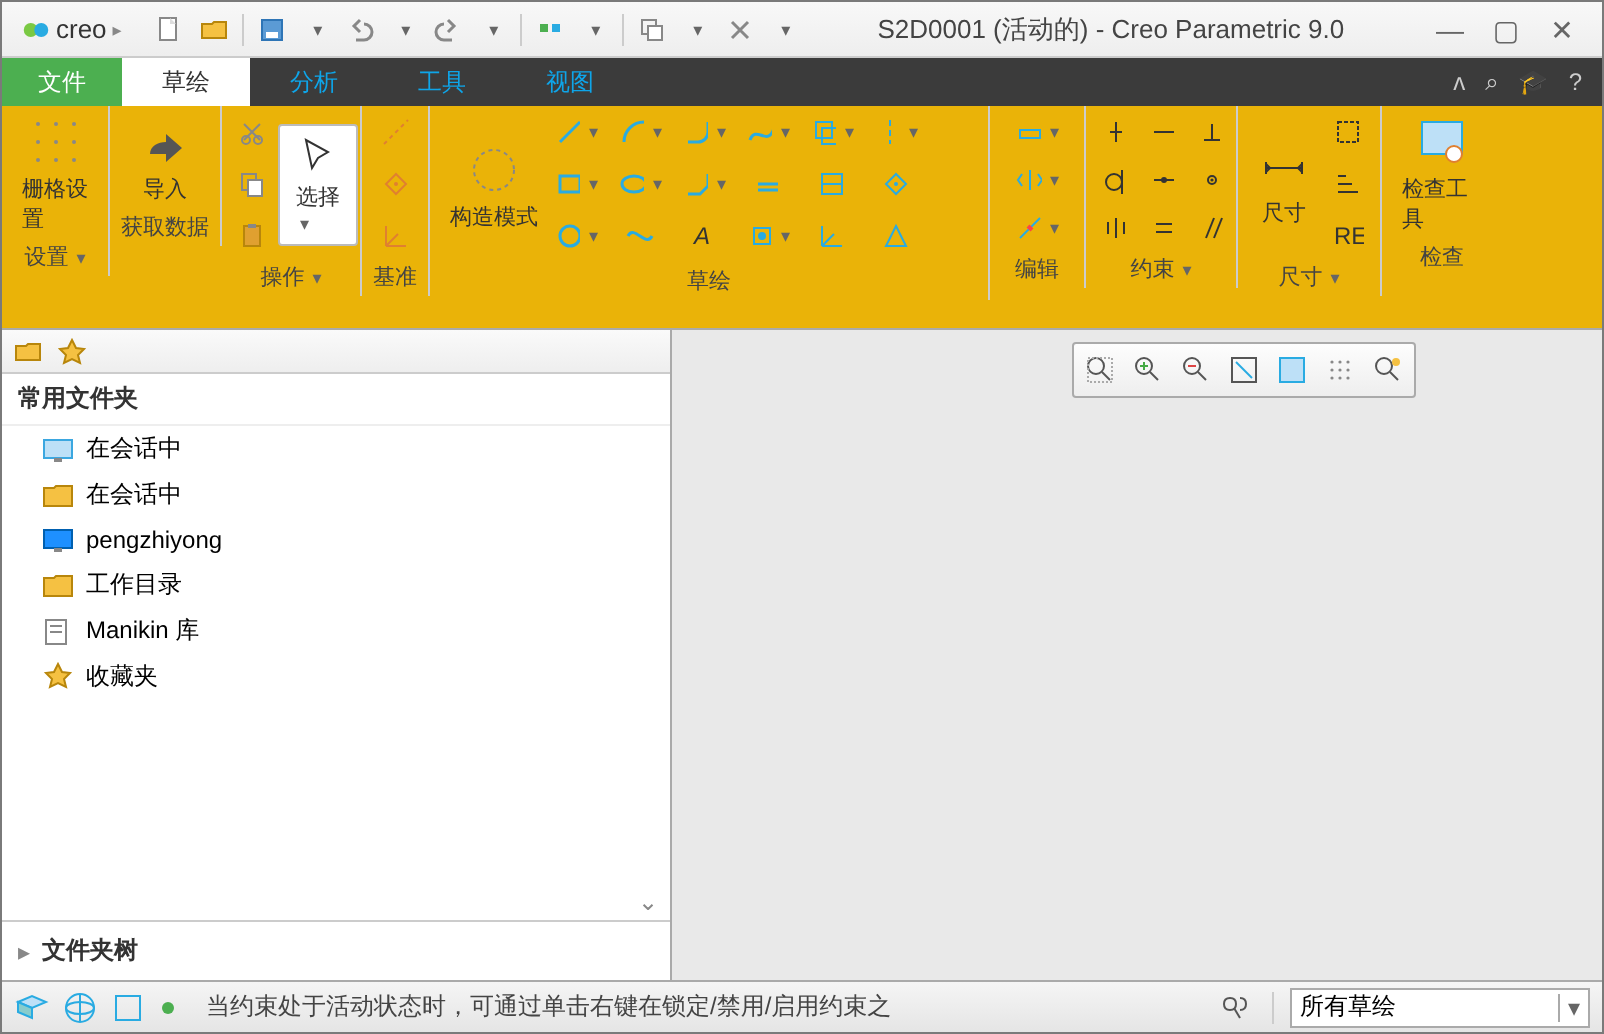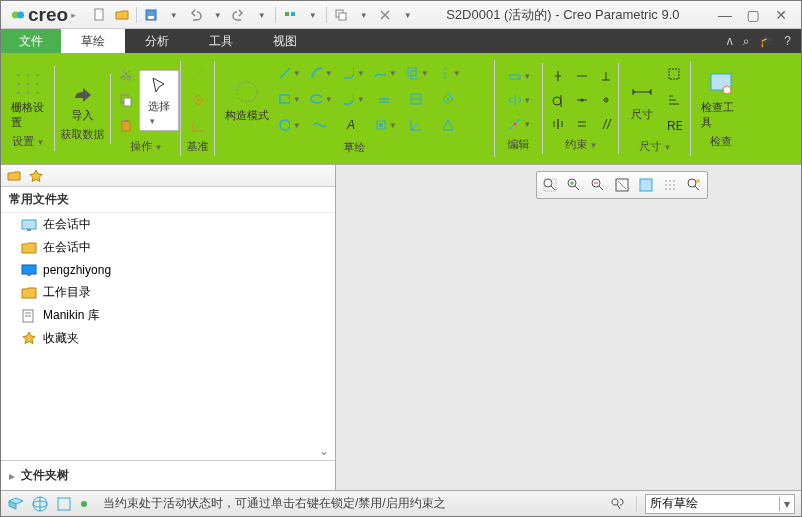--- a/index.html
+++ b/index.html
@@ -1,32 +1,32 @@
 <!DOCTYPE html>
 <html><head>
 <meta charset="utf-8">
 <style>
 *{box-sizing:border-box;margin:0;padding:0;font-family:"Microsoft YaHei",Arial,sans-serif;font-size:12px;user-select:none}
 body{width:802px;height:517px;background:#fff;border:1px solid #7a7a7a;display:flex;flex-direction:column;overflow:hidden}
 .titlebar{height:28px;background:linear-gradient(#f8f8f8,#eee);display:flex;align-items:center;padding:0 4px;border-bottom:1px solid #ccc}
 .logo{display:flex;align-items:center;gap:3px;padding:0 6px}
 .logo-icon{width:14px;height:14px}
-.logo-text{font-weight:bold;color:#333;font-size:19px}
+.logo-text{font-weight:normal;color:#333;font-size:13px}
 .qat{display:flex;align-items:center;gap:2px;margin-left:8px}
 .qat-btn{width:20px;height:20px;display:flex;align-items:center;justify-content:center;cursor:pointer;border-radius:2px}
 .qat-sep{width:1px;height:16px;background:#ccc;margin:0 2px}
 .title-text{flex:1;text-align:center;color:#444;font-size:13px}
 .win-controls{display:flex;gap:12px;padding:0 8px}
 .win-btn{width:16px;height:16px;cursor:pointer;color:#666;font-size:14px;display:flex;align-items:center;justify-content:center}
 .menubar{height:24px;background:#3b3b3b;display:flex;align-items:stretch}
 .menu-file{background:#4caf50;color:#fff;padding:0 18px;display:flex;align-items:center;cursor:pointer}
-.menu-item{color:#e5e5e5;padding:0 20px;display:flex;align-items:center;cursor:pointer}
+.menu-item{color:#0ea5e9;padding:0 20px;display:flex;align-items:center;cursor:pointer}
 .menu-item.active{background:#fff;color:#333}
 .menu-right{margin-left:auto;display:flex;align-items:center;gap:10px;padding:0 10px;color:#ccc}
-.ribbon{background:#84cc16;border-bottom:1px solid #aaa;display:flex;align-items:center;height:112px}
+.ribbon{background:#eab308;border-bottom:1px solid #aaa;display:flex;align-items:flex-start;height:112px}
 .ribbon-group{border-right:1px solid #ccc;display:flex;flex-direction:column;padding:2px 4px 0}
 .ribbon-row{display:flex;flex:1;align-items:center;gap:2px}
 .ribbon-label{text-align:center;font-size:11px;color:#444;padding:2px 0;display:flex;justify-content:center;align-items:center;gap:2px}
 .rbtn{display:flex;flex-direction:column;align-items:center;justify-content:center;padding:2px 6px;cursor:pointer;border-radius:2px;gap:2px}
 .rbtn.small{flex-direction:row;width:22px;height:22px;padding:0}
 .rbtn .lbl{font-size:11px;color:#333}
 .content{flex:1;display:flex;background:#e9e9e9;min-height:0}
 .sidebar{width:335px;background:#fff;border-right:1px solid #aaa;display:flex;flex-direction:column}
 .sb-tabs{height:22px;background:linear-gradient(#fafafa,#eee);border-bottom:1px solid #ccc;display:flex;align-items:center;padding:0 4px;gap:4px}
 .sb-tab{width:18px;height:18px;display:flex;align-items:center;justify-content:center;cursor:pointer}

